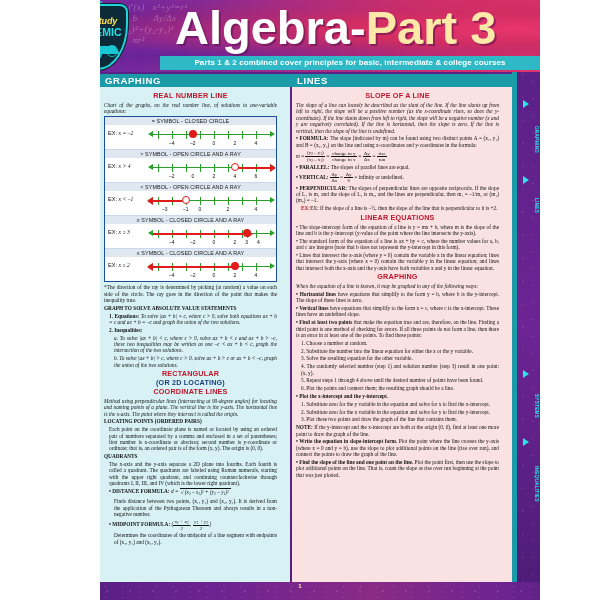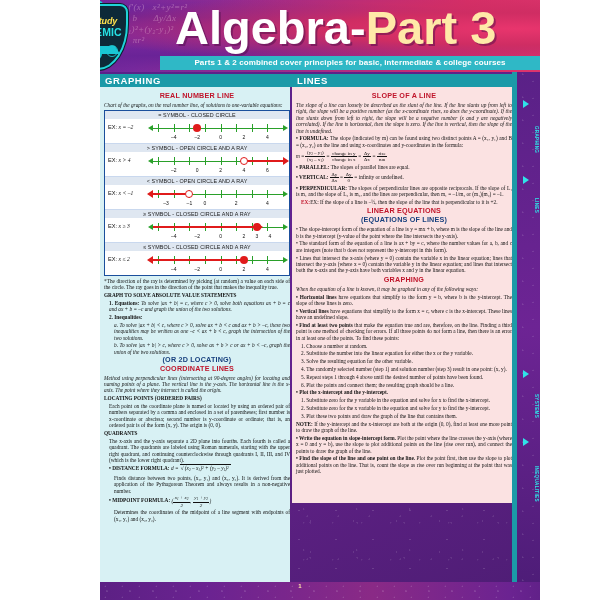--- a/index.html
+++ b/index.html
@@ -123,25 +123,25 @@
     font-size:9.5px;font-weight:bold;line-height:13px;
     letter-spacing:.6px;padding-left:5px;z-index:6;
   }
   #bar-graphing{left:100px;top:74px;width:190px;}
   #bar-lines{left:292px;top:74px;width:220px;}
 
   
   .col{
     position:absolute;top:87px;overflow:hidden;z-index:5;
     font-size:5.3px;line-height:6.4px;color:#121212;
-    padding:3px 0 3px 4px;
+    padding:3px 13px 3px 4px;
     box-sizing:border-box;
   }
   #col-left{left:100px;width:190px;height:495px;background:#d8f1f4;}
-  #col-right{left:292px;width:220px;height:416px;background:#fbe2e2;}
+  #col-right{left:292px;width:220px;height:512px;background:#fbe2e2;}
 
   .col p{margin:0 0 1.4px 0;text-align:justify;}
   .col .ital{font-style:italic;}
   .b{font-weight:bold;}
   .i{font-style:italic;}
   .red{color:#c0152b;}
 
   .h-red{
     text-align:center;color:#c0152b;font-family:"Liberation Sans",sans-serif;
     font-weight:bold;font-size:7.2px;line-height:8.4px;letter-spacing:.2px;
@@ -447,20 +447,21 @@
     </div>
 
     <p>*The direction of the ray is determined by picking (at random) a value on each side of the circle. The ray goes in the direction of the point that makes the inequality true.</p>
 
     <p class="b">GRAPH TO SOLVE ABSOLUTE VALUE STATEMENTS</p>
     <p class="ind"><span class="b">1.  Equations:</span><span class="i"> To solve |ax + b| = c, where c &gt; 0, solve both equations ax + b = c and ax + b = –c and graph the union of the two solutions.</span></p>
     <p class="ind b">2.  Inequalities:</p>
     <p class="ind2 i">a.  To solve |ax + b| &lt; c, where c &gt; 0, solve ax + b &lt; c and ax + b &gt; –c, these two inequalities may be written as one  –c &lt; ax + b &lt; c, graph the intersection of the two solutions.</p>
     <p class="ind2 i">b.  To solve |ax + b| &gt; c, where c &gt; 0, solve ax + b &gt; c or ax + b &lt; –c, graph the union of the two solutions.</p>
 
+    <div class="h-red">RECTANGULAR</div>
     <div class="h-blue" style="margin-top:-1px">(OR 2D LOCATING)</div>
     <div class="h-red" style="margin-top:-1px">COORDINATE LINES</div>
 
     <p class="ital">Method using perpendicular lines (intersecting at 90-degree angles) for locating and naming points of a plane. The vertical line is the y-axis. The horizontal line is the x-axis. The point where they intersect is called the origin.</p>
 
     <p class="b">LOCATING POINTS (ORDERED PAIRS)</p>
     <p class="ind">Each point on the coordinate plane is named or located by using an ordered pair of numbers separated by a comma and enclosed in a set of parentheses; first number is x-coordinate or abscissa; second number is y-coordinate or ordinate; that is, an ordered pair is of the form (x, y). The origin is (0, 0).</p>
 
     <p class="b">QUADRANTS</p>
     <p class="ind">The x-axis and the y-axis separate a 2D plane into fourths. Each fourth is called a quadrant. The quadrants are labeled using Roman numerals, starting with the upper right quadrant, and continuing counterclockwise through quadrants I, II, III, and IV (which is the lower right quadrant).</p>
@@ -504,21 +505,20 @@
     <p><span class="b">• PARALLEL:</span><span> The slopes of parallel lines are equal.</span></p>
 
     <p><span class="b">• VERTICAL:</span>
       <span class="frac"><span class="n">Δy</span><span class="d">Δx</span></span> =
       <span class="frac"><span class="n">Δy</span><span class="d">0</span></span><span> = infinity or undefined.</span></p>
 
     <p><span class="b">• PERPENDICULAR:</span><span> The slopes of perpendicular lines are opposite reciprocals. If the slope of L₁ is m₁ and the slope of L₂ is m₂, and the lines are perpendicular, then m₁ = –1/m₂ or (m₁)(m₂) = –1.</span></p>
     <p class="ind"><span class="red b">EX:</span><span style="margin-left:0">EX: If the slope of a line is –½, then the slope of the line that is perpendicular to it is +2.</span></p>
 
     <div class="h-red">LINEAR EQUATIONS</div>
-    <div class="h-blue" style="margin-top:-1px">(EQUATIONS OF LINES)</div>
 
     <p>• The slope-intercept form of the equation of a line is y = mx + b, where m is the slope of the line and b is the y-intercept (y-value of the point where the line intersects the y-axis).</p>
     <p>• The standard form of the equation of a line is ax + by = c, where the number values for a, b, and c are integers (note that b does not represent the y-intercept in this form).</p>
     <p>• Lines that intersect the x-axis (where y = 0) contain the variable x in the linear equation; lines that intersect the y-axis (where x = 0) contain the variable y in the linear equation; and lines that intersect both the x-axis and the y-axis have both variables x and y in the linear equation.</p>
 
     <div class="h-red">GRAPHING</div>
     <p class="ital">When the equation of a line is known, it may be graphed in any of the following ways:</p>
 
     <p><span class="b">• Horizontal lines</span><span> have equations that simplify to the form y = b, where b is the y-intercept. The slope of these lines is zero.</span></p>
     <p><span class="b">• Vertical lines</span><span> have equations that simplify to the form x = c, where c is the x-intercept. These lines have an undefined slope.</span></p>

